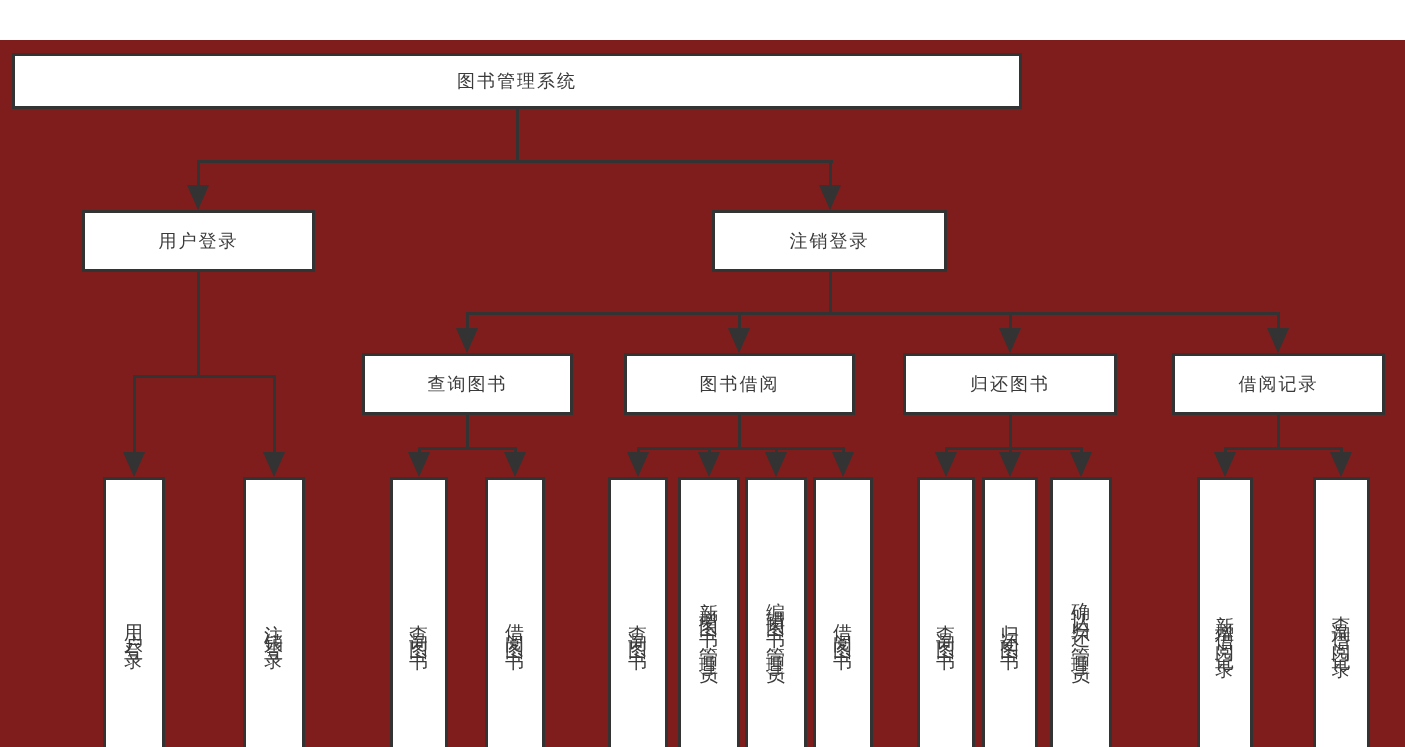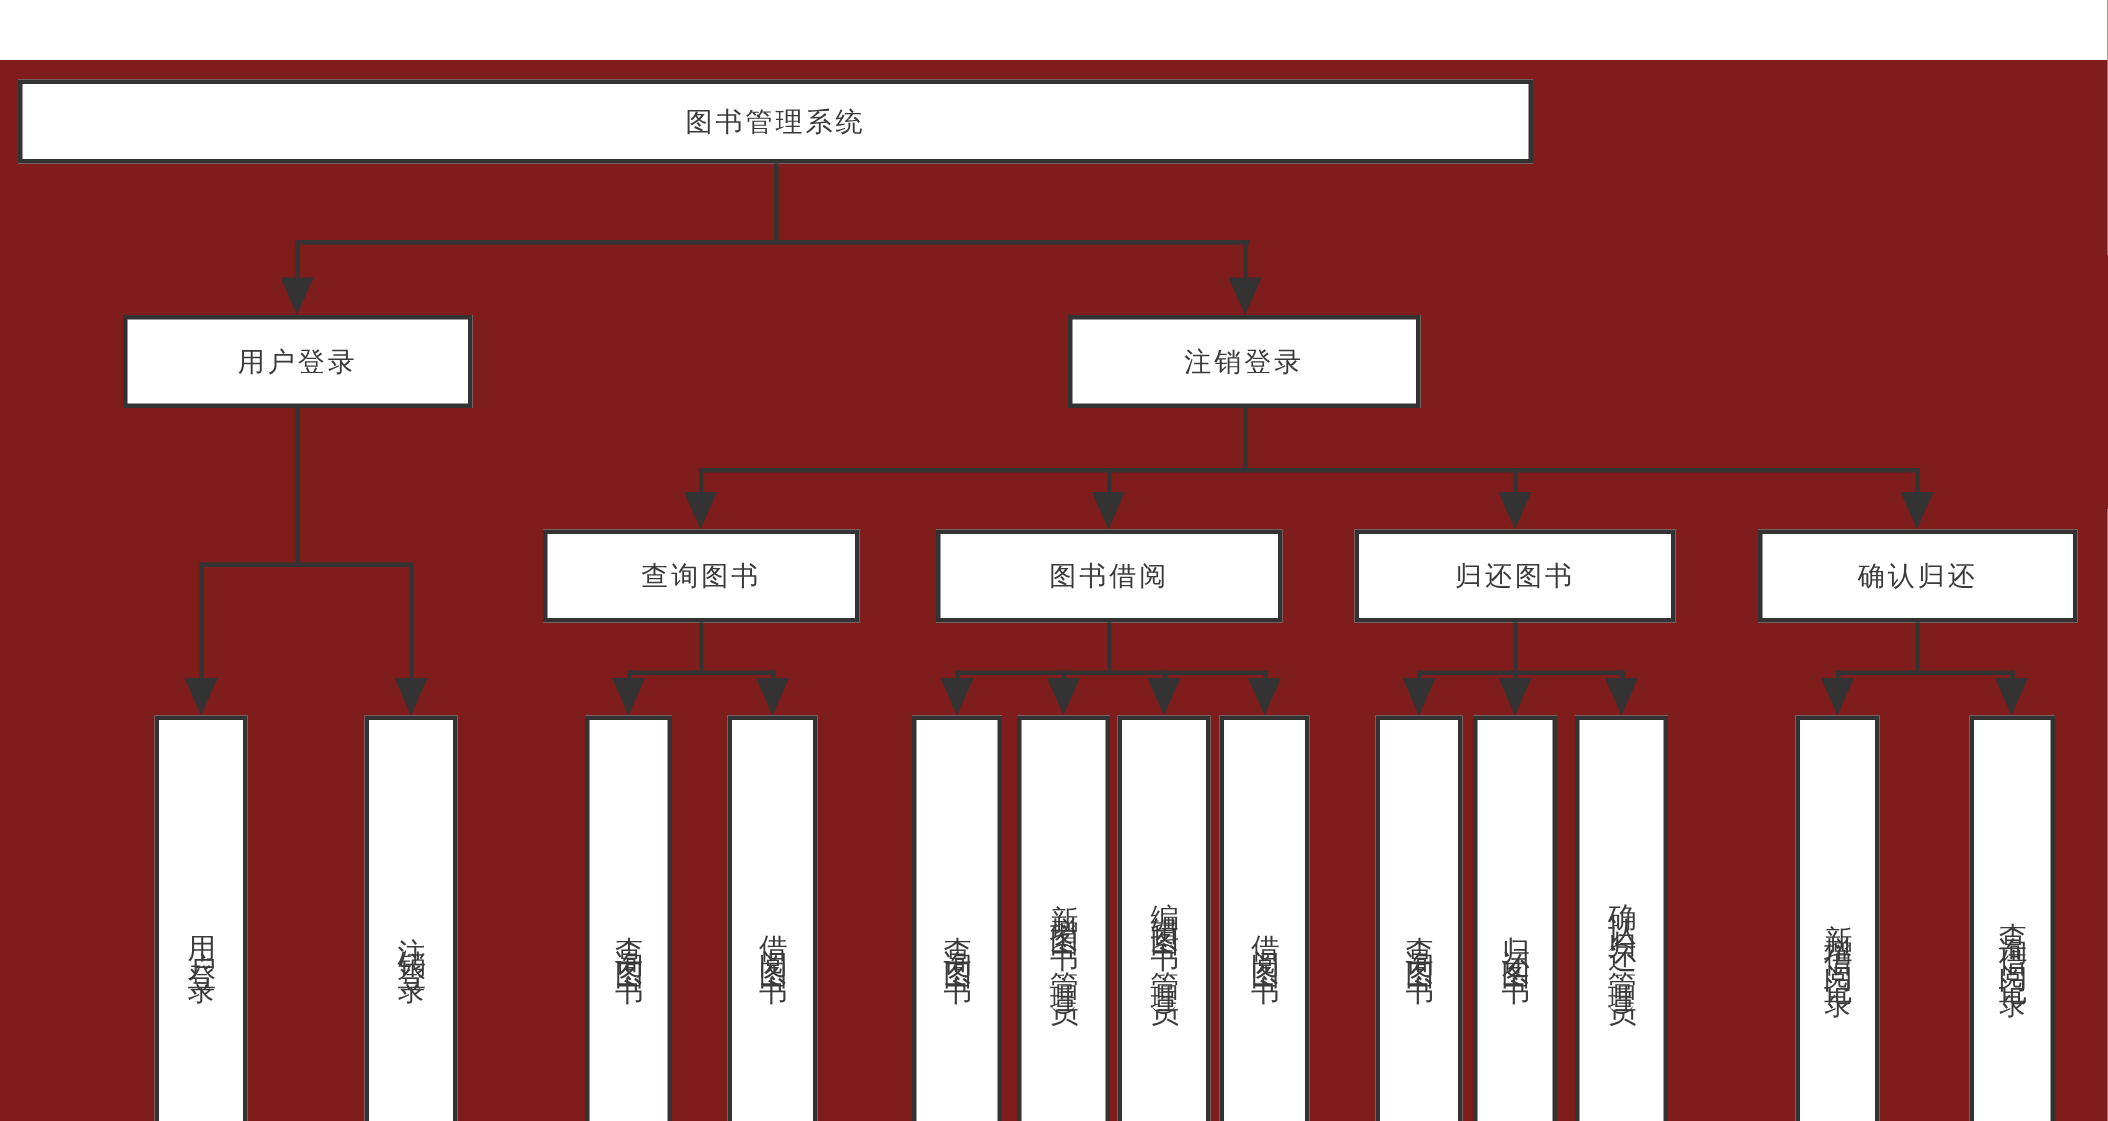--- a/index.html
+++ b/index.html
@@ -98,21 +98,21 @@
   <div class="vline" style="left:738px;top:272px;height:16px"></div>
   <div class="arrow" style="left:728px;top:288px"></div>
   <div class="vline" style="left:1009px;top:272px;height:16px"></div>
   <div class="arrow" style="left:999px;top:288px"></div>
   <div class="vline" style="left:1277px;top:272px;height:16px"></div>
   <div class="arrow" style="left:1267px;top:288px"></div>
 
   <div class="box hbox" style="left:362px;top:313px;width:211px;height:62px">查询图书</div>
   <div class="box hbox" style="left:624px;top:313px;width:231px;height:62px">图书借阅</div>
   <div class="box hbox" style="left:903px;top:313px;width:214px;height:62px">归还图书</div>
-  <div class="box hbox" style="left:1172px;top:313px;width:213px;height:62px">确认归还</div>
+  <div class="box hbox" style="left:1172px;top:313px;width:213px;height:62px">借阅记录</div>
 
   <div class="vline" style="left:466px;top:375px;height:32px"></div>
   <div class="hline" style="left:418px;top:407px;width:99px"></div>
   <div class="vline" style="left:418px;top:407px;height:5px"></div>
   <div class="arrow" style="left:408px;top:412px"></div>
   <div class="vline" style="left:514px;top:407px;height:5px"></div>
   <div class="arrow" style="left:504px;top:412px"></div>
 
   <div class="vline" style="left:738px;top:375px;height:32px"></div>
   <div class="hline" style="left:637px;top:407px;width:208px"></div>

